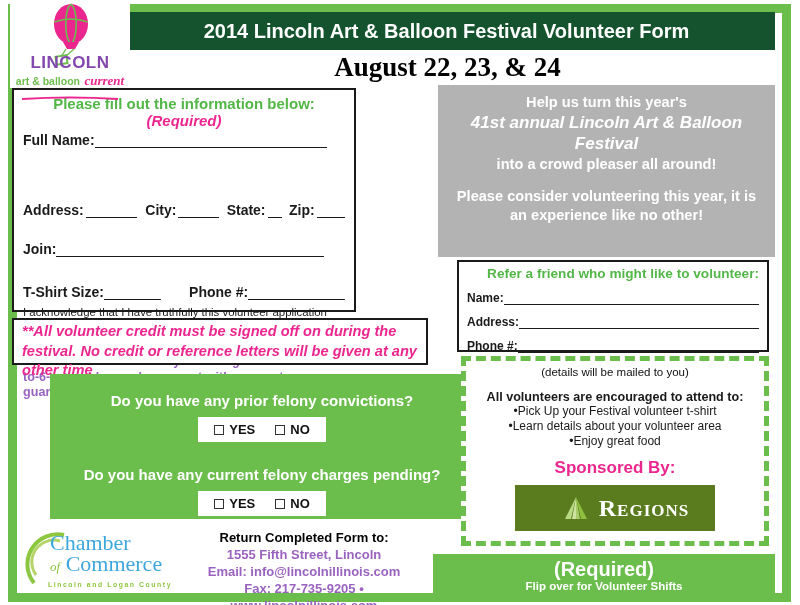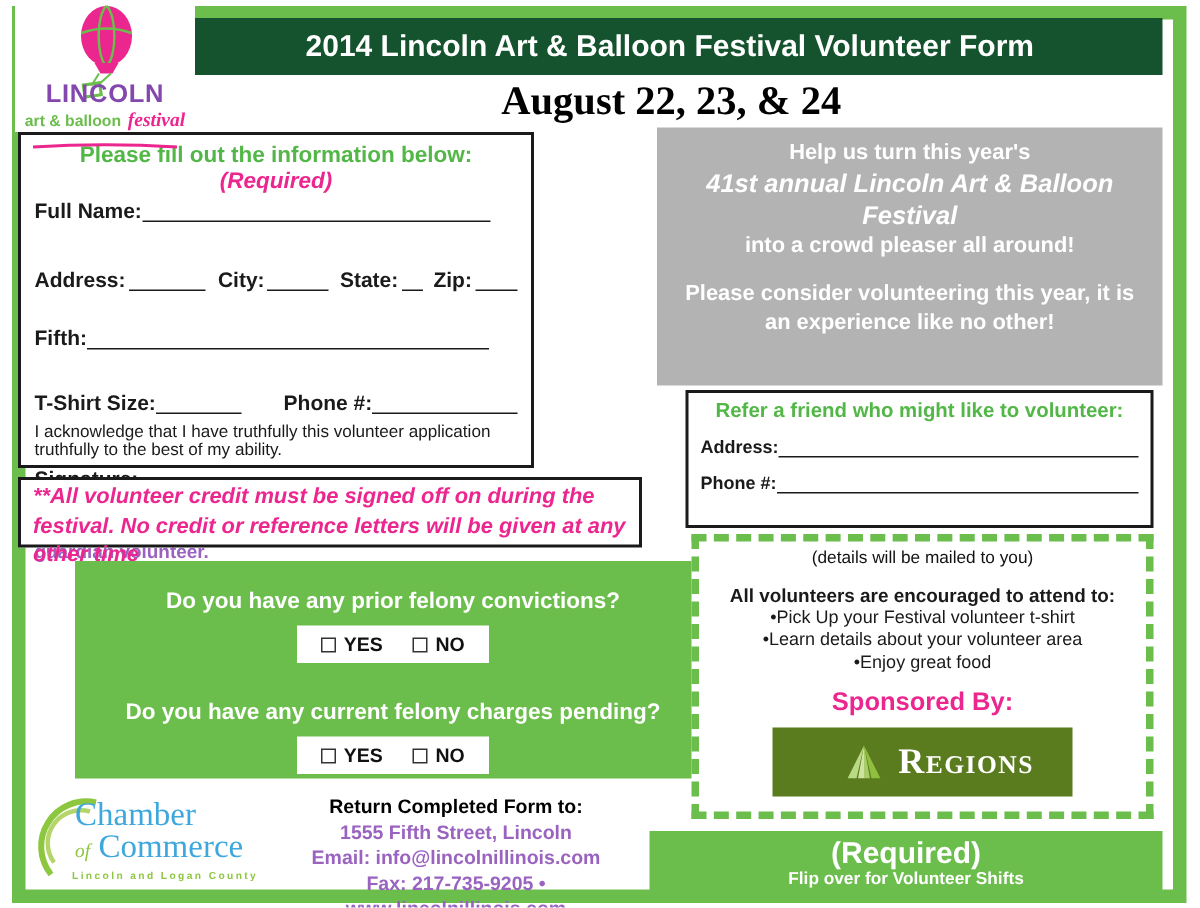--- a/index.html
+++ b/index.html
@@ -50,21 +50,21 @@
   .returninfo { position:absolute; left:178px; top:530px; width:252px; text-align:center; line-height:1.3; z-index:3; }
   .returninfo .h { font-weight:bold; font-size:13px; color:#000; }
   .returninfo .p { font-weight:bold; font-size:13px; color:#9a63c0; }
 
   
   .graypanel { position:absolute; left:438px; top:85px; width:337px; height:172px; background:#b3b3b3; color:#fff; text-align:center; font-weight:bold; font-size:14.6px; line-height:1.28; padding:8px 14px 0; z-index:3; }
   .graypanel .em { font-style:italic; font-size:17px; }
   .graypanel p { margin-bottom:13px; }
 
   .referbox { position:absolute; left:457px; top:260px; width:312px; height:92px; border:2px solid #1a1a1a; background:#fff; padding:4px 8px 0; z-index:3; }
-  .referbox .rt { text-align:center; color:#53b748; font-weight:bold; font-size:13.6px; }
+  .referbox .rt { text-align:right; color:#53b748; font-weight:bold; font-size:13.6px; }
   .referbox .row { font-size:12px; margin-top:10px; }
   .referbox .bl { flex:1; height:12px; }
 
   .partybox { position:absolute; left:461px; top:356px; width:308px; height:190px; border:5px dashed #6bbe4c; background:#fff; text-align:center; padding-top:5px; z-index:3; }
   .partybox .pt { color:#ec268f; font-weight:bold; font-size:16px; }
   .partybox .ps { font-size:11.5px; color:#111; }
   .partybox .ah { font-weight:bold; font-size:12.6px; margin-top:12px; }
   .partybox .bullet { font-size:12px; line-height:1.25; }
   .partybox .sp { color:#ec268f; font-weight:bold; font-size:17px; margin-top:9px; }
   .regions { margin:7px auto 13px; width:200px; height:46px; background:#5a7c1e; display:flex; align-items:center; justify-content:center; gap:8px;padding-left:20px; }
@@ -87,21 +87,21 @@
       <path d="M27 2 C34 8 34 36 27 42" fill="none" stroke="#6bbe4c" stroke-width="1.6"></path>
       <path d="M10.5 20 Q27 14 43.5 20" fill="none" stroke="#6bbe4c" stroke-width="1.6"></path>
       <path d="M19 40 L23 47 L31 47 L35 40" fill="#ec268f"></path>
       <path d="M22 47 L17 55" stroke="#6bbe4c" stroke-width="1.4"></path>
       <path d="M30 47 L21 55" stroke="#6bbe4c" stroke-width="1.4"></path>
       <rect x="12" y="54" width="11" height="8" fill="none" stroke="#6bbe4c" stroke-width="2" transform="rotate(-8 17 58)"></rect>
     </svg>
     <span class="lincoln">LINCOLN</span>
     <span class="sub">
       <span class="artballoon">art &amp; balloon</span>
-      <span class="festival">festival</span>
+      <span class="festival">current</span>
     </span>
     <svg width="100" height="6" viewBox="0 0 100 6">
       <path d="M2 3 Q50 0 98 3" stroke="#ec268f" stroke-width="2" fill="none"></path>
     </svg>
   </div>
 
   <div class="titlebar">2014 Lincoln Art &amp; Balloon Festival Volunteer Form</div>
   <div class="dates">August 22, 23, &amp; 24</div>
 
   <div class="infobox">
@@ -113,25 +113,25 @@
       <span>Full Name:</span>
       <span class="bl" style="width:232px;"></span>
     </div>
     <div class="row" style="margin-top:30px; gap:2px;">
       <span>Address:</span>
       <span class="bl" style="width:100px;"></span>
       <span style="margin-left:6px;">City:</span>
       <span class="bl" style="width:78px;"></span>
       <span style="margin-left:6px;">State:</span>
       <span class="bl" style="width:28px;"></span>
-      <span style="margin-left:5px;">Zip:</span>
+      <span style="margin-left:5px;margin-top:24px;">Zip:</span>
       <span class="bl" style="width:55px;"></span>
     </div>
     <div class="row" style="margin-top:23px;">
-      <span>Fifth:</span>
+      <span>Join:</span>
       <span class="bl" style="width:268px;"></span>
     </div>
     <div class="row" style="margin-top:27px;">
       <span>T-Shirt Size:</span>
       <span class="bl" style="width:72px;"></span>
       <span style="margin-left:28px;">Phone #:</span>
       <span class="bl" style="width:122px;"></span>
     </div>
     <div class="ack">I acknowledge that I have truthfully this volunteer application truthfully to the best of my ability.</div>
     <div class="row" style="margin-top:5px;">
@@ -196,20 +196,24 @@
     <p>
       <span>Help us turn this year's</span><br>
       <span class="em">41st annual Lincoln Art &amp; Balloon Festival</span><br>
       <span>into a crowd pleaser all around!</span>
     </p>
     <p>Please consider volunteering this year, it is an experience like no other!</p>
   </div>
 
   <div class="referbox">
     <div class="rt">Refer a friend who might like to volunteer:</div>
+    <div class="row">
+      <span>Name:</span>
+      <span class="bl"></span>
+    </div>
     <div class="row">
       <span>Address:</span>
       <span class="bl"></span>
     </div>
     <div class="row">
       <span>Phone #:</span>
       <span class="bl"></span>
     </div>
   </div>
 

